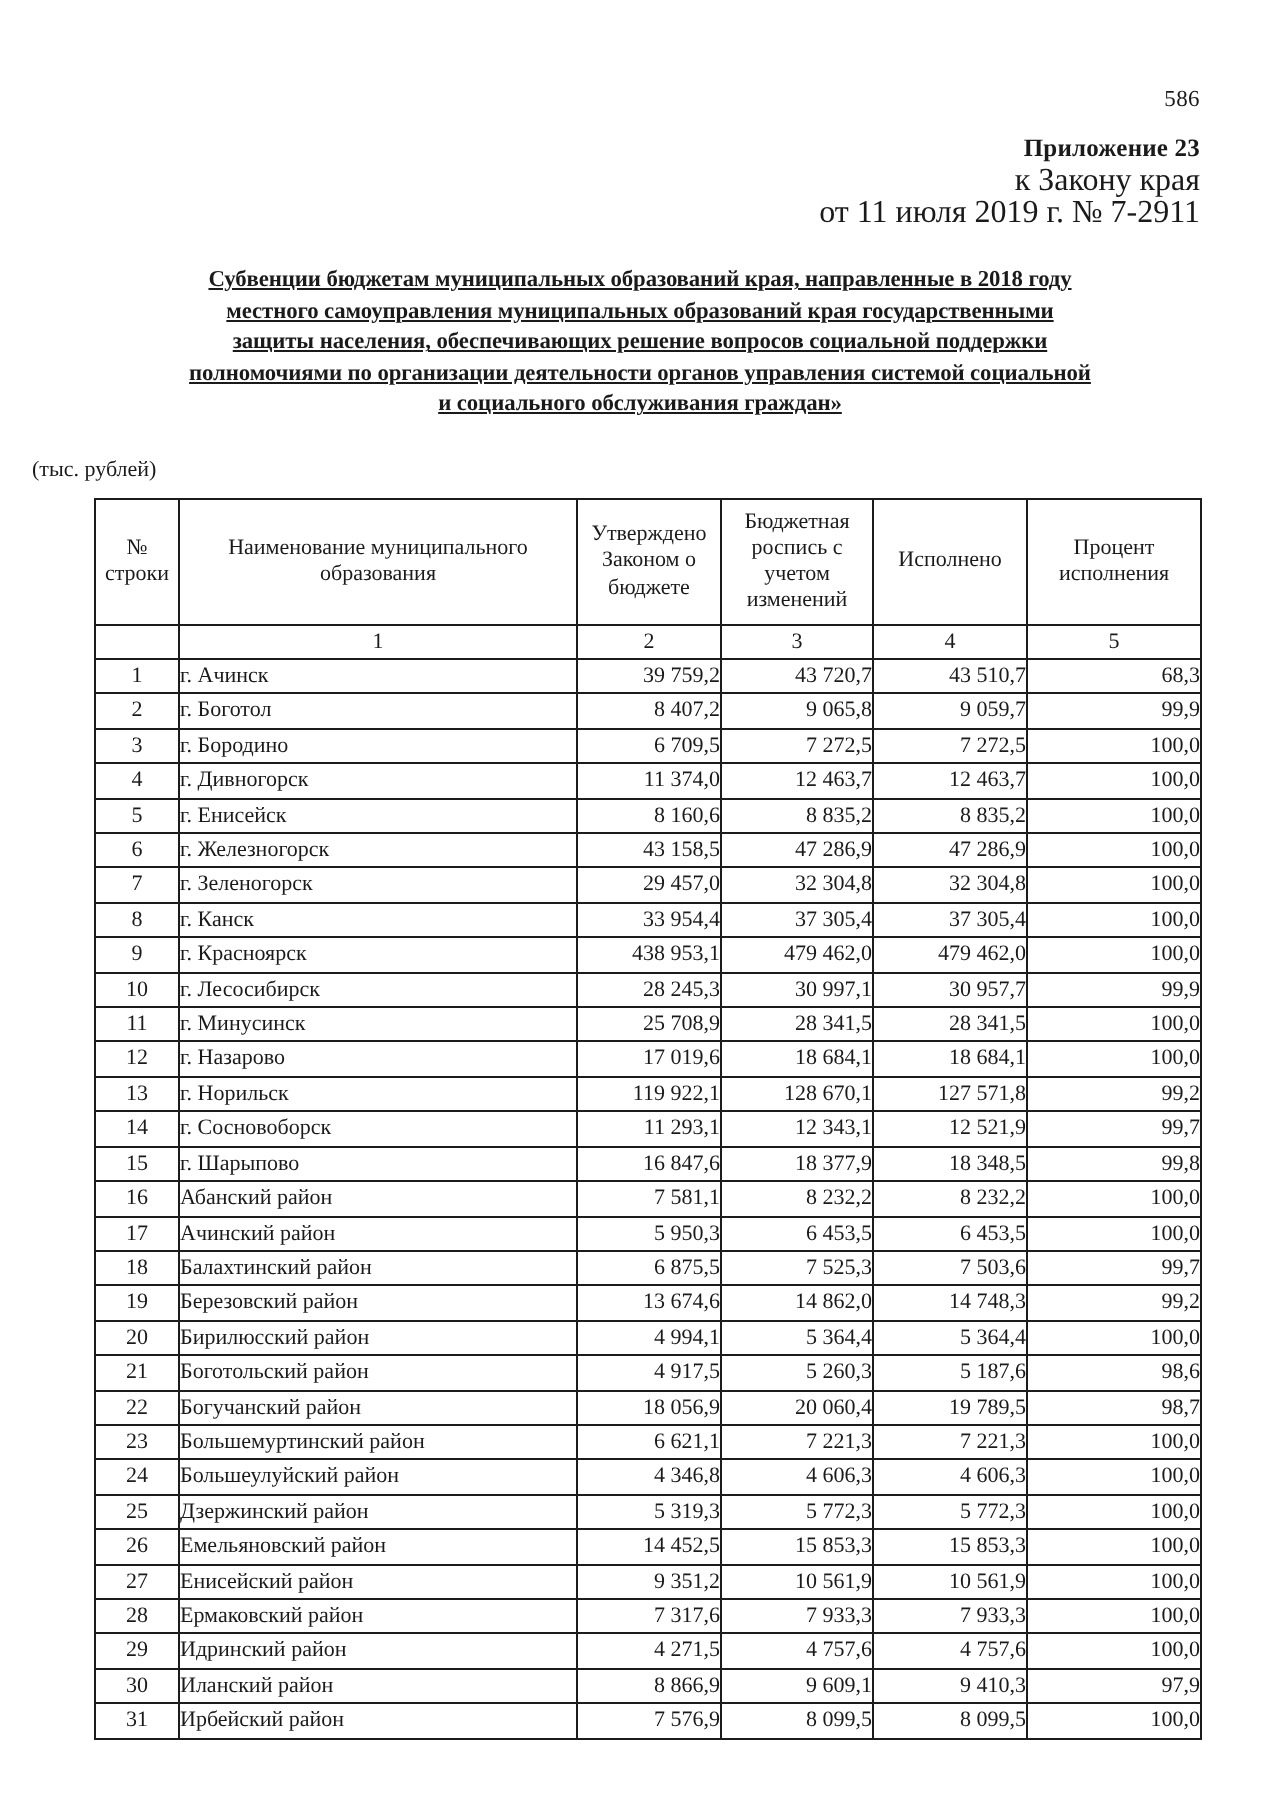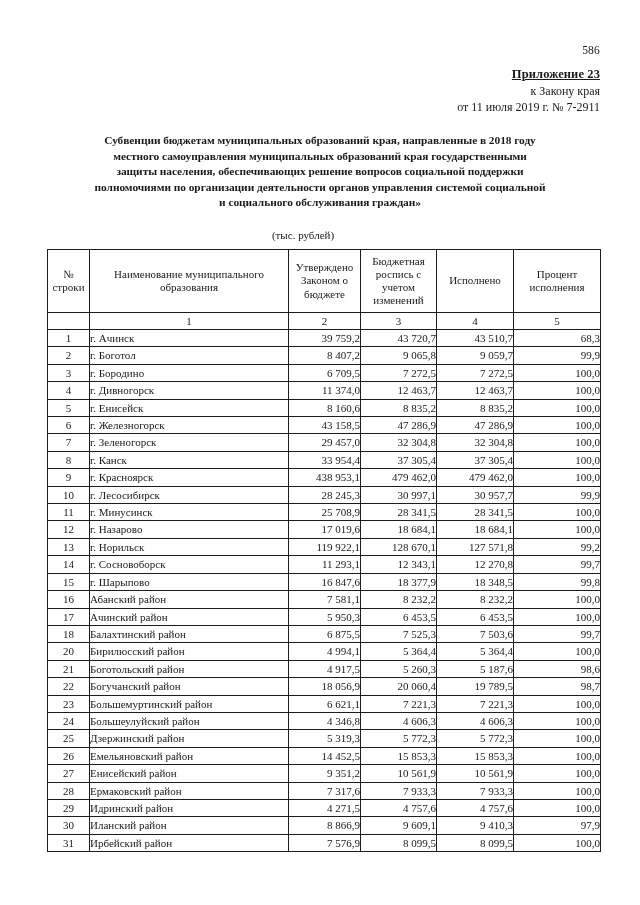--- a/index.html
+++ b/index.html
@@ -39,52 +39,52 @@
     left: 0;
     width: 600px;
     text-align: right;
     line-height: 16.5px;
     font-size: 12px;
   }
   .doc-ref .appendix {
     font-weight: bold;
     font-size: 12.5px;
     letter-spacing: 0.1px;
-    text-decoration: underline;
   }
   .doc-ref .line2,
   .doc-ref .line3 {
     font-weight: normal;
-    font-size: 12px;
+    font-size: 16px;
   }
 
   
   .title {
     position: absolute;
     top: 133px;
     left: 52px;
     width: 536px;
     text-align: center;
     font-weight: bold;
     font-size: 11.4px;
     line-height: 15.6px;
     letter-spacing: -0.05px;
   }
   .title .ln {
     display: block;
     white-space: nowrap;
+    text-decoration: underline;
   }
 
   
   .units {
     position: absolute;
     top: 229px;
-    left: 3px;
+    left: 16px;
     width: 600px;
-    text-align: center;
+    text-align: left;
     font-size: 11px;
   }
 
   
   .tbl-wrap {
     position: absolute;
     top: 249px;
     left: 47px;
     width: 553px;
   }
@@ -322,21 +322,21 @@
             <td class="val">119 922,1</td>
             <td class="val">128 670,1</td>
             <td class="val">127 571,8</td>
             <td class="val">99,2</td>
           </tr>
           <tr>
             <td class="num">14</td>
             <td class="name">г. Сосновоборск</td>
             <td class="val">11 293,1</td>
             <td class="val">12 343,1</td>
-            <td class="val">12 270,8</td>
+            <td class="val">12 521,9</td>
             <td class="val">99,7</td>
           </tr>
           <tr>
             <td class="num">15</td>
             <td class="name">г. Шарыпово</td>
             <td class="val">16 847,6</td>
             <td class="val">18 377,9</td>
             <td class="val">18 348,5</td>
             <td class="val">99,8</td>
           </tr>
@@ -358,20 +358,28 @@
           </tr>
           <tr>
             <td class="num">18</td>
             <td class="name">Балахтинский район</td>
             <td class="val">6 875,5</td>
             <td class="val">7 525,3</td>
             <td class="val">7 503,6</td>
             <td class="val">99,7</td>
           </tr>
           <tr>
+            <td class="num">19</td>
+            <td class="name">Березовский район</td>
+            <td class="val">13 674,6</td>
+            <td class="val">14 862,0</td>
+            <td class="val">14 748,3</td>
+            <td class="val">99,2</td>
+          </tr>
+          <tr>
             <td class="num">20</td>
             <td class="name">Бирилюсский район</td>
             <td class="val">4 994,1</td>
             <td class="val">5 364,4</td>
             <td class="val">5 364,4</td>
             <td class="val">100,0</td>
           </tr>
           <tr>
             <td class="num">21</td>
             <td class="name">Боготольский район</td>

